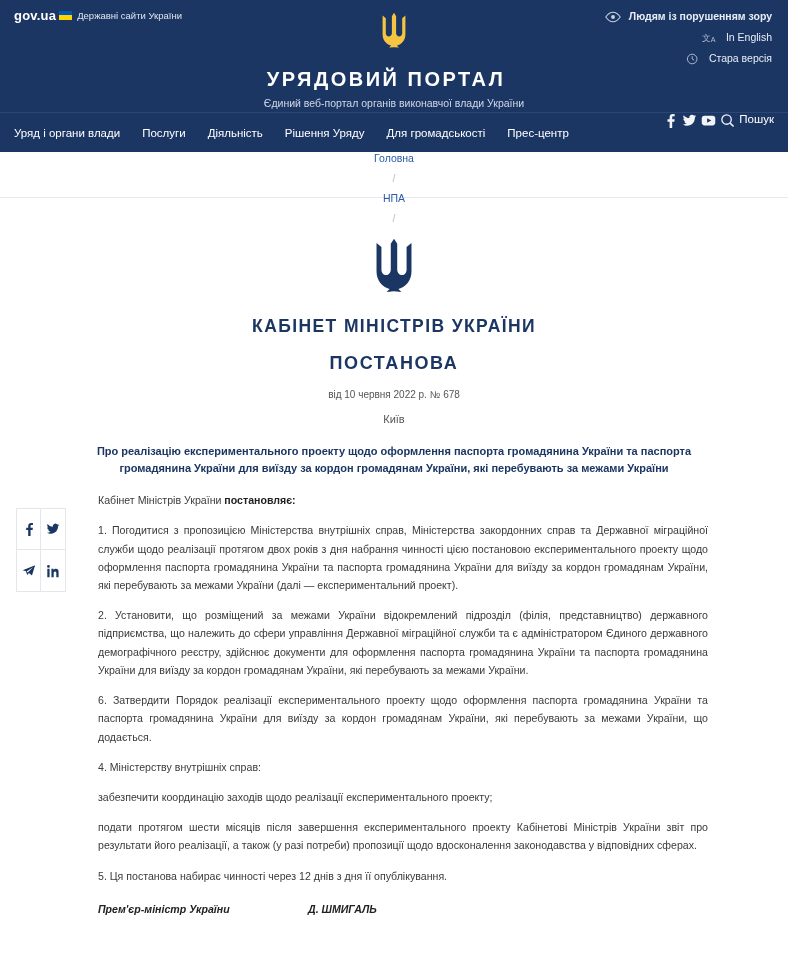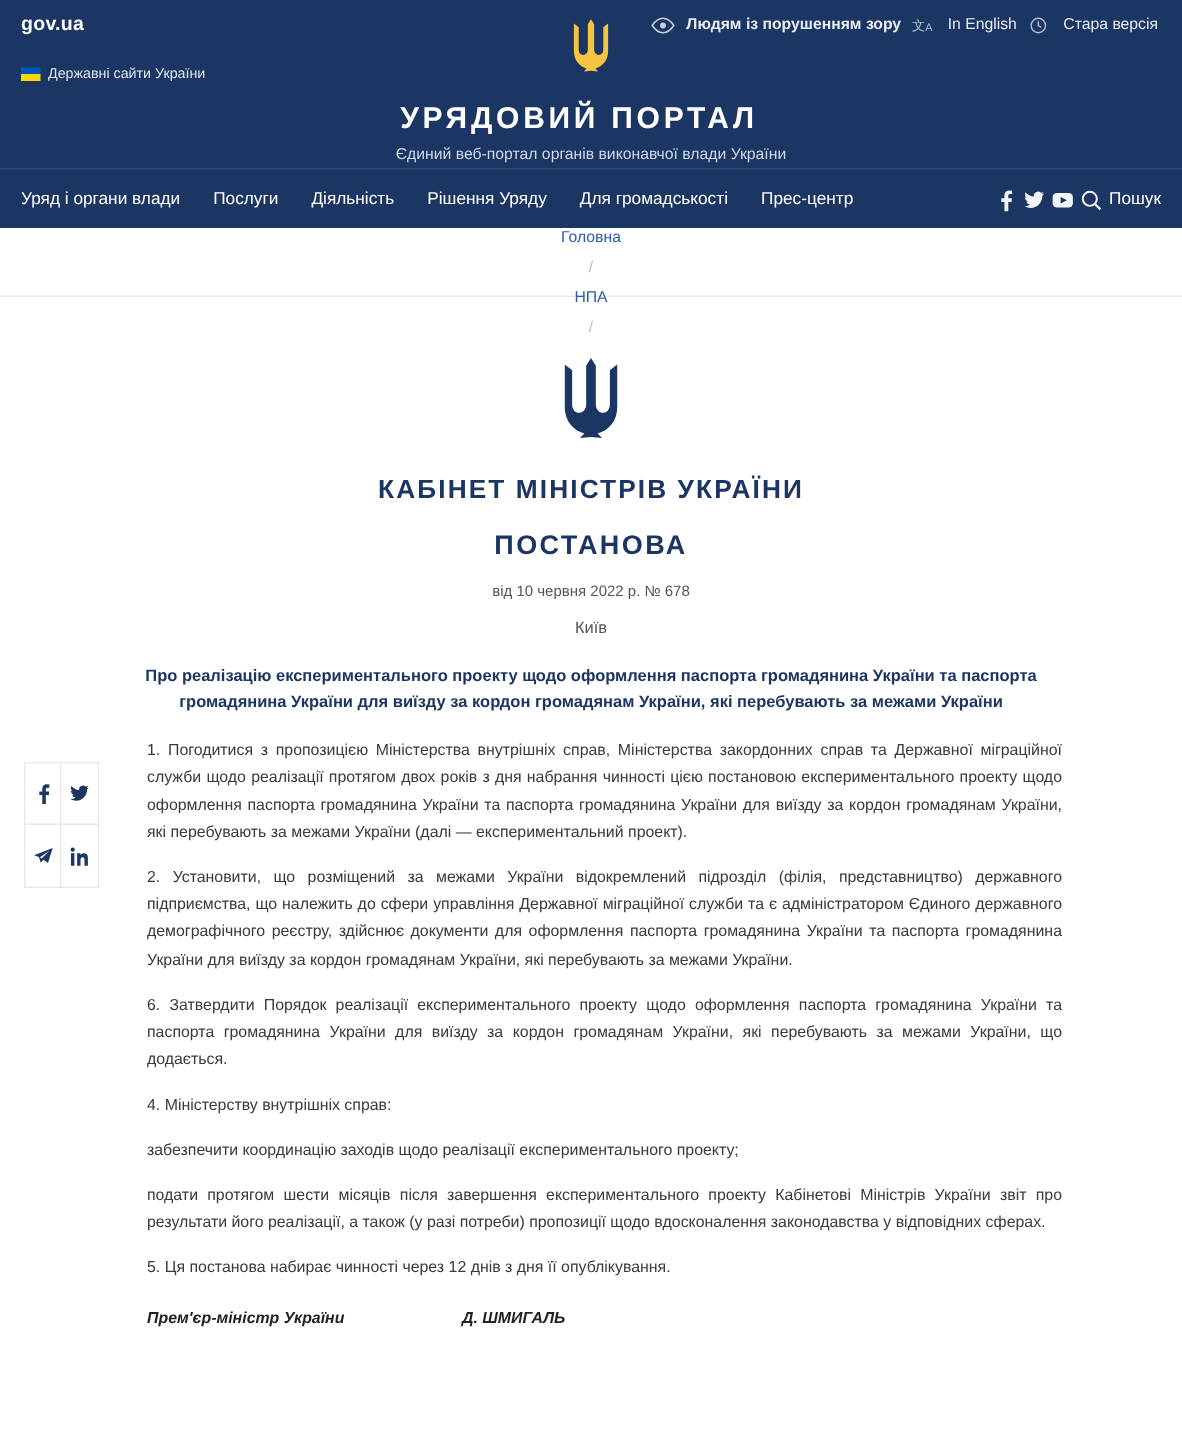--- a/index.html
+++ b/index.html
@@ -15,21 +15,21 @@
   
   .govbar {
     background: #1c3664;
     height: 112px;
     position: relative;
     color: #ffffff;
   }
   .gov-left {
     position: absolute;
     left: 14px; top: 8px;
-    display: flex; flex-direction: column; gap: 21px;
+    display: flex; gap: 3px;
   }
   .gov-left .gov-domain {
     font-size: 13px; font-weight: bold; color: #ffffff; letter-spacing: .2px;
   }
   .gov-left .gov-sub {
     font-size: 9.5px; color: #dfe5ee; display: flex; align-items: center; gap: 5px;
   }
   .flag {
     width: 13px; height: 9px; display: inline-block; position: relative;
     background: linear-gradient(to bottom, #0057b7 0 50%, #ffd700 50% 100%);
@@ -42,21 +42,21 @@
     position: absolute; left: 0; right: 16px; top: 68px;
     text-align: center;
     font-size: 20px; font-weight: bold; letter-spacing: 2.5px; color: #ffffff;
   }
   .portal-sub {
     position: absolute; left: 0; right: 0; top: 97px;
     text-align: center; font-size: 10.5px; color: #cfd8e6;
   }
   .gov-right {
     position: absolute; right: 16px; top: 10px;
-    display: flex; flex-direction: row; gap: 7px; align-items: flex-end;
+    display: flex; flex-direction: column; gap: 7px; align-items: flex-end;
   }
   .gov-right .gr-item {
     display: flex; align-items: flex-start; gap: 8px;
     font-size: 10.5px; color: #e8edf5;
   }
   .gov-right .gr-item.bold { font-weight: bold; }
   .gr-icon { width: 16px; height: 14px; flex: none; opacity: .85; }
 
   
   .navbar {
@@ -66,21 +66,21 @@
     display: flex; align-items: center;
     padding: 17px 14px;
     position: relative;
   }
   .nav-items { display: flex; align-items: center; gap: 22px; }
   .nav-item {
     font-size: 11.5px; color: #ffffff; white-space: nowrap; cursor: pointer;
   }
   .nav-right {
     position: absolute; right: 14px; top: 0; height: 40px;
-    display: flex; align-items: center; gap: 4px;
+    display: flex; gap: 4px;
   }
   .soc { width: 15px; height: 15px; opacity: .95; cursor: pointer; }
   .search-label { font-size: 11.5px; color: #ffffff; }
 
   
   .crumbs {
     height: 46px; display: flex; align-items: center;
     padding: 0 16px; gap: 8px;
     border-bottom: 1px solid #e7e9ee;
     font-size: 10.5px;
@@ -258,20 +258,23 @@
       </svg>
     </div>
     <div class="share-btn">
       <svg viewBox="0 0 16 16">
         <path d="M1.5 5.5h2.6V15H1.5zM2.8 1.2a1.6 1.6 0 1 1 0 3.2 1.6 1.6 0 0 1 0-3.2zM6.2 5.5h2.5v1.3h.04c.35-.65 1.2-1.35 2.5-1.35 2.65 0 3.15 1.7 3.15 3.95V15h-2.6v-4.1c0-.98-.02-2.25-1.4-2.25-1.4 0-1.6 1.07-1.6 2.18V15H6.2z"></path>
       </svg>
     </div>
   </div>
 
   <div class="body-col">
+    <p class="para">
+      <span>Кабінет Міністрів України </span><b>постановляє:</b>
+    </p>
     <p class="para">1. Погодитися з пропозицією Міністерства внутрішніх справ, Міністерства закордонних справ та Державної міграційної служби щодо реалізації протягом двох років з дня набрання чинності цією постановою експериментального проекту щодо оформлення паспорта громадянина України та паспорта громадянина України для виїзду за кордон громадянам України, які перебувають за межами України (далі — експериментальний проект).</p>
     <p class="para">2. Установити, що розміщений за межами України відокремлений підрозділ (філія, представництво) державного підприємства, що належить до сфери управління Державної міграційної служби та є адміністратором Єдиного державного демографічного реєстру, здійснює документи для оформлення паспорта громадянина України та паспорта громадянина України для виїзду за кордон громадянам України, які перебувають за межами України.</p>
     <p class="para">6. Затвердити Порядок реалізації експериментального проекту щодо оформлення паспорта громадянина України та паспорта громадянина України для виїзду за кордон громадянам України, які перебувають за межами України, що додається.</p>
     <p class="para">4. Міністерству внутрішніх справ:</p>
     <p class="para">забезпечити координацію заходів щодо реалізації експериментального проекту;</p>
     <p class="para">подати протягом шести місяців після завершення експериментального проекту Кабінетові Міністрів України звіт про результати його реалізації, а також (у разі потреби) пропозиції щодо вдосконалення законодавства у відповідних сферах.</p>
     <p class="para">5. Ця постанова набирає чинності через 12 днів з дня її опублікування.</p>
 
     <div class="sign-row">
       <div class="sign-role">Прем'єр-міністр України</div>

